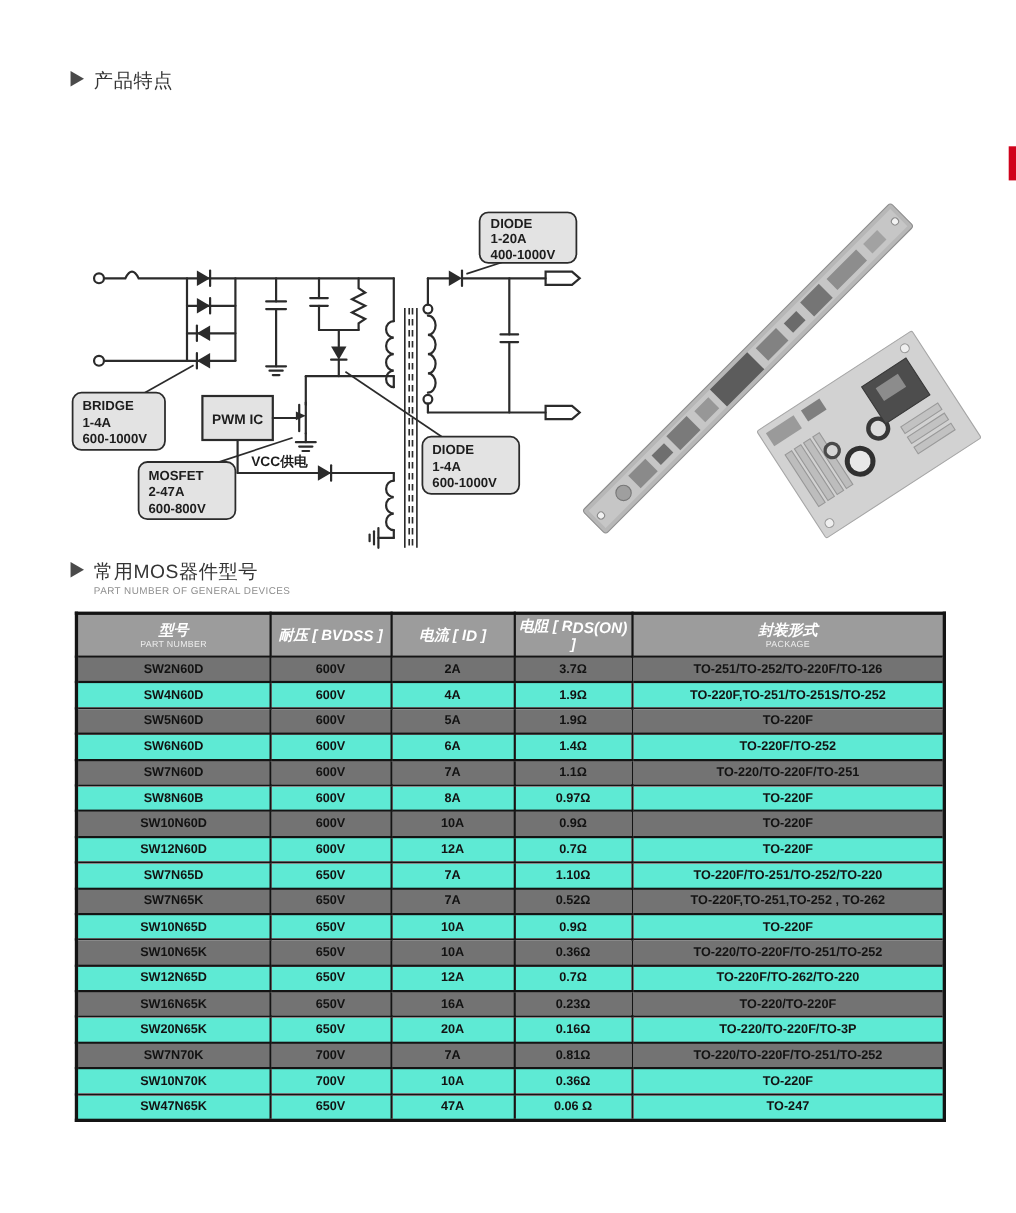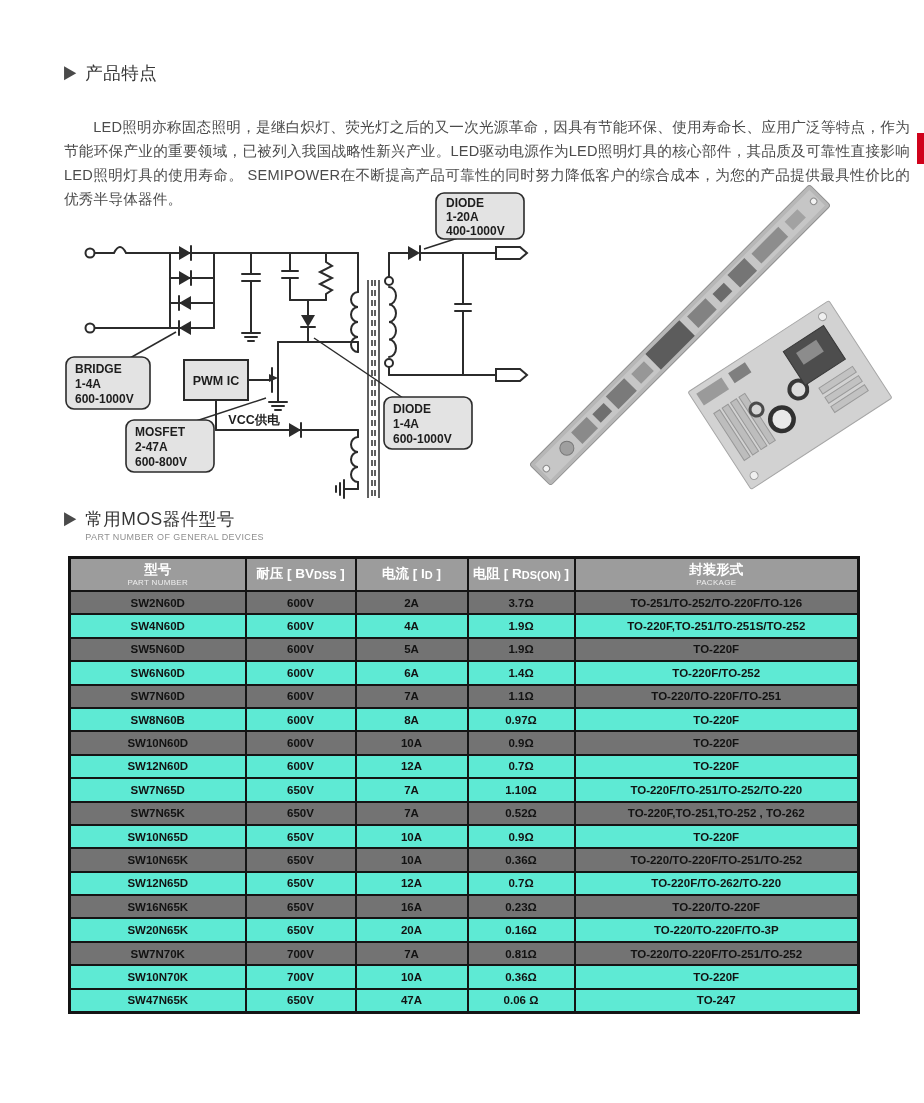--- a/index.html
+++ b/index.html
@@ -31,39 +31,38 @@
   .callout-box{fill:#e3e3e3;stroke:#2b2b2b;stroke-width:1.6;}
   .callout-txt{font-size:12px;font-weight:700;fill:#1d1d1d;}
   .pwm-box{fill:#e3e3e3;stroke:#2b2b2b;stroke-width:2;}
   .svg-label{font-size:12.5px;font-weight:700;fill:#1d1d1d;}
 
   
   #mos-table-wrap{position:absolute;left:68px;top:556px;}
   table{border-collapse:collapse;table-layout:fixed;width:789px;border:3px solid #141414;}
   col.c1{width:176px;} col.c2{width:110px;} col.c3{width:112px;} col.c4{width:107px;} col.c5{width:284px;}
   th{background:#9c9c9c;color:#fff;border:2px solid #141414;padding:3px 2px;vertical-align:middle;}
-  .h-zh{font-size:13.5px;font-weight:700;line-height:15px;}
+  .h-zh{font-size:13.5px;font-weight:700;line-height:15px;font-style:italic;}
   .h-en{font-size:8px;font-weight:400;color:#ededed;margin-top:1px;letter-spacing:.3px;}
-  .subscript{font-size:11px;vertical-align:-1px;}
+  .subscript{font-size:14px;vertical-align:-1px;}
   td{border:2px solid #141414;font-size:11.5px;font-weight:700;color:#121212;
      text-align:center;padding:2px 3px;height:17.4px;white-space:nowrap;overflow:hidden;}
   tr[data-stripe="odd"]{background:#737373;}
   tr[data-stripe="even"]{background:#5eead4;}
 </style>
 </head>
 <body>
 
 <div id="page">
 
   <div class="section-head" id="sec1">
     <span class="tri">▶</span>
     <h2>产品特点</h2>
   </div>
 
-  <p id="intro">LED照明亦称固态照明，是继白炽灯、荧光灯之后的又一次光源革命，因具有节能环保、使用寿命长、应用广泛等特点，作为节能环保产业的重要领域，已被列入我国战略性新兴产业。LED驱动电源作为LED照明灯具的核心部件，其品质及可靠性直接影响LED照明灯具的使用寿命。 SEMIPOWER在不断提高产品可靠性的同时努力降低客户的综合成本，为您的产品提供最具性价比的优秀半导体器件。</p>
 
   <div id="edge-marker"></div>
 
   <svg id="circuit" width="472" height="318" viewBox="0 0 472 318">
     <defs>
       <g id="gnd" class="wire">
         <line x1="-9" y1="0" x2="9" y2="0"></line>
           <line x1="-6" y1="4" x2="6" y2="4"></line>
           <line x1="-3" y1="8" x2="3" y2="8"></line>
       </g>

